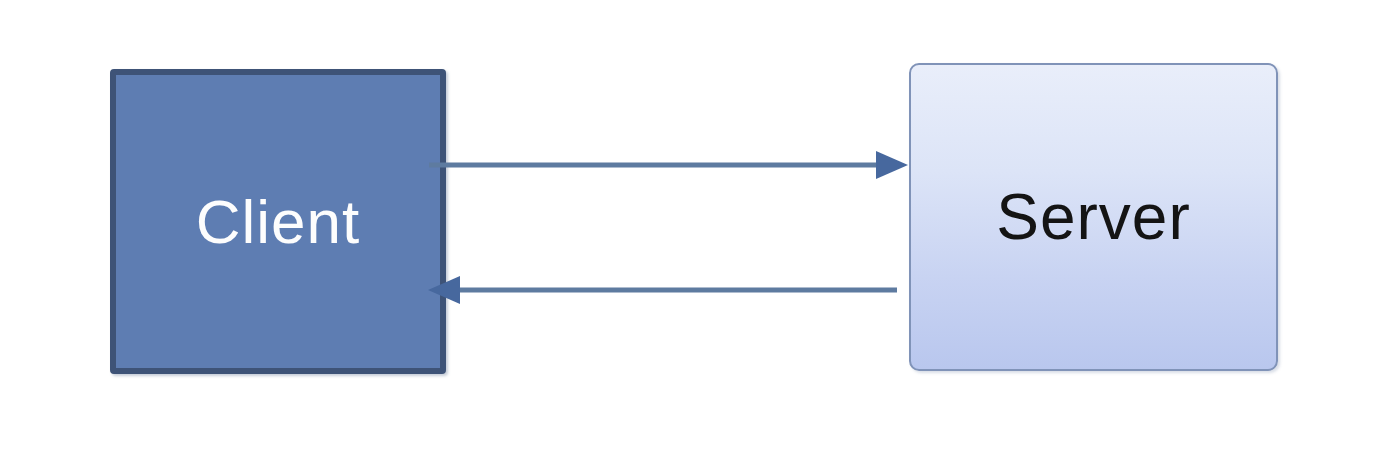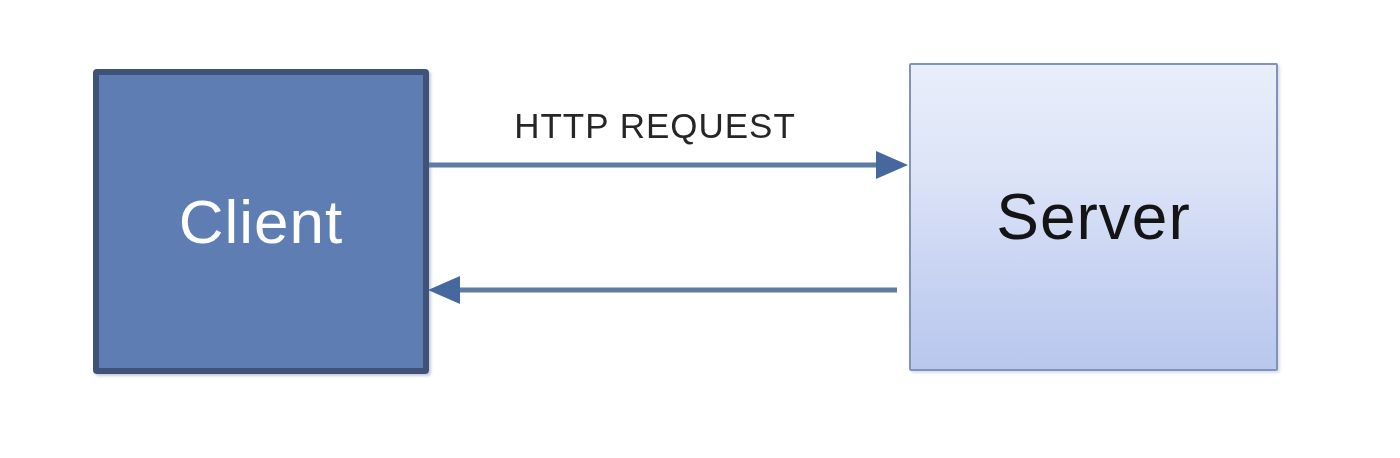--- a/index.html
+++ b/index.html
@@ -16,21 +16,21 @@
     overflow: hidden;
   }
   .node {
     position: absolute;
     display: flex;
     align-items: center;
     justify-content: center;
     box-sizing: border-box;
   }
   .client-node {
-    left: 93px;
+    left: 110px;
     top: 69px;
     width: 336px;
     height: 305px;
     background: #5E7DB2;
     border: 6px solid #3E5377;
     border-radius: 4px;
     box-shadow: 2px 2px 3px rgba(90,110,140,0.35);
   }
   .client-node .node-label {
     color: #FDFDFD;
@@ -38,21 +38,21 @@
     font-weight: 400;
     letter-spacing: 1px;
   }
   .server-node {
     left: 909px;
     top: 63px;
     width: 369px;
     height: 308px;
     background: linear-gradient(180deg, #E9EEFA 0%, #DCE4F7 35%, #C8D3F2 70%, #B9C7EE 100%);
     border: 2px solid #8093B8;
-    border-radius: 2px;
+    border-radius: 10px;
     box-shadow: 2px 2px 3px rgba(130,145,175,0.30);
     text-align: right;
   }
   .server-node .node-label {
     color: #141414;
     font-size: 64px;
     font-weight: 400;
     letter-spacing: 1px;
   }
   .edge-label {
@@ -101,16 +101,15 @@
       <line x1="429" y1="165" x2="878" y2="165" stroke="#5E7BA0" stroke-width="5"></line>
       <polygon points="876,151 908,165 876,179" fill="#47689E"></polygon>
     </g>
 
     <g>
       <line x1="897" y1="290" x2="458" y2="290" stroke="#5E7BA0" stroke-width="5"></line>
       <polygon points="460,276 428,290 460,304" fill="#47689E"></polygon>
     </g>
   </svg>
 
-  <div class="edge-label request-label">HTTP REQUEST</div>
 
 
 </div>
 
 </body></html>

